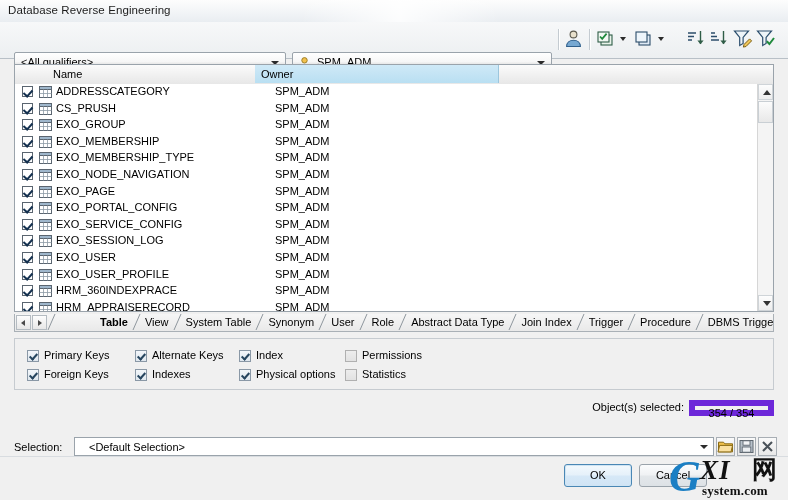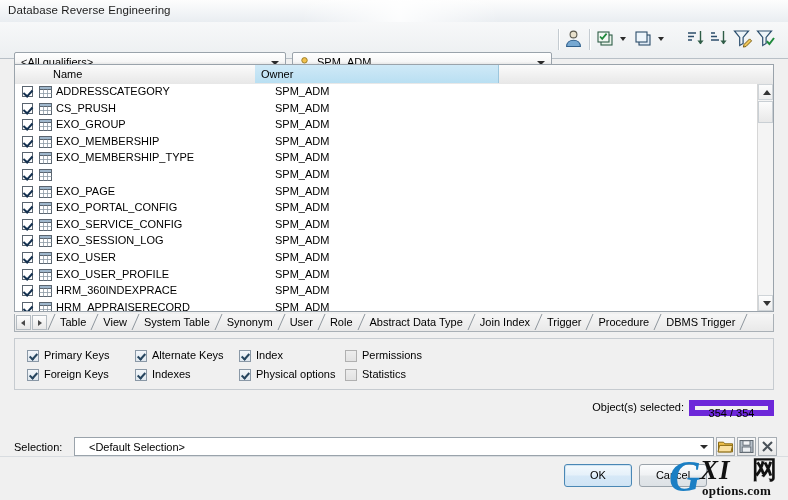--- a/index.html
+++ b/index.html
@@ -135,21 +135,21 @@
   .tsep:after{
     content:"";position:absolute;left:1px;top:1px;width:0;height:0;
     border-left:7px solid transparent;border-bottom:14px solid transparent;
     border-top:0 solid transparent;
   }
   .tsep svg{position:absolute;left:0;top:0;}
   .tab{
     display:inline-block;height:16px;line-height:16px;vertical-align:top;
     padding:0 4px;font-size:11px;color:#000;
   }
-  .tab.active{font-weight:normal;}
+  .tab.active{font-weight:bold;margin-left:40px;}
 
   
   .optbox{
     position:absolute;left:14px;top:338px;width:760px;height:52px;
     background:#f0f0f0;border:1px solid #c6cbd0;box-sizing:border-box;
   }
   .opt{position:absolute;font-size:11px;color:#000;}
   .opt .ocb{
     position:absolute;left:0;top:1px;width:12px;height:12px;box-sizing:border-box;
     background:linear-gradient(to bottom,#f2f6fa,#dfe7ee);border:1px solid #8a98a6;
@@ -367,20 +367,21 @@
           <span class="nm">EXO_MEMBERSHIP_TYPE</span>
           <span class="ow">SPM_ADM</span>
         </div>
         <div class="row">
           <span class="cb on"></span>
           <svg class="tbl-ico" viewBox="0 0 13 12">
             <rect x="0.5" y="0.5" width="12" height="11" fill="#ffffff" stroke="#5a6570"></rect>
             <rect x="0.5" y="0.5" width="12" height="3" fill="#9fb7cc" stroke="#5a6570"></rect>
             <path d="M4.5 3.5v8M8.5 3.5v8M0.5 7.5h12" stroke="#8d9aa6" stroke-width="0.8"></path>
           </svg>
+          <span class="nm">EXO_NODE_NAVIGATION</span>
           <span class="ow">SPM_ADM</span>
         </div>
         <div class="row">
           <span class="cb on"></span>
           <svg class="tbl-ico" viewBox="0 0 13 12">
             <rect x="0.5" y="0.5" width="12" height="11" fill="#ffffff" stroke="#5a6570"></rect>
             <rect x="0.5" y="0.5" width="12" height="3" fill="#9fb7cc" stroke="#5a6570"></rect>
             <path d="M4.5 3.5v8M8.5 3.5v8M0.5 7.5h12" stroke="#8d9aa6" stroke-width="0.8"></path>
           </svg>
           <span class="nm">EXO_PAGE</span>
@@ -558,16 +559,16 @@
 
   <div class="hsep"></div>
 
   <div class="btn primary" style="left:564px;">OK</div>
   <div class="btn" style="left:639px;">Cancel</div>
 
   <div class="wm">
     <span class="g">G</span>
     <span class="xi">XI</span>
     <span class="cn">网</span>
-    <span class="dom">options.com</span>
+    <span class="dom">system.com</span>
   </div>
 
 </div>
 
 </body></html>

